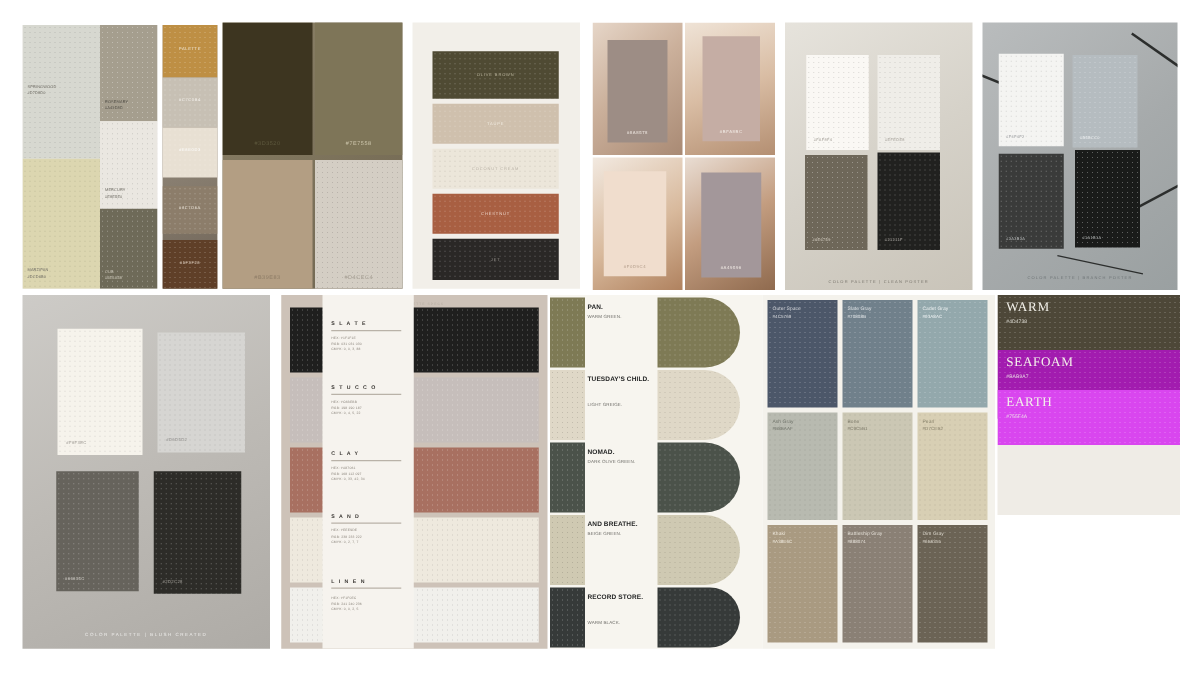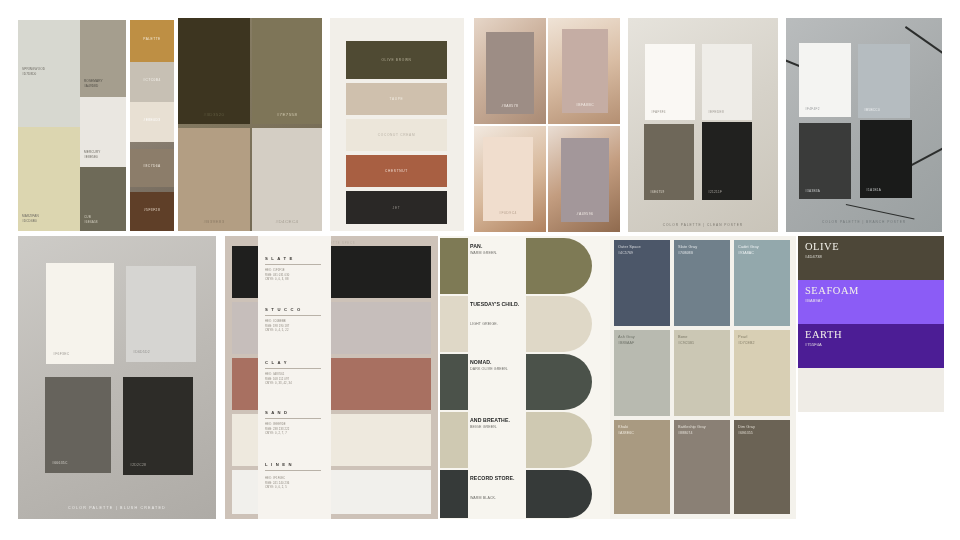--- a/index.html
+++ b/index.html
@@ -489,29 +489,29 @@
     <div class="cell sw" style="left:124px;top:184px;width:56px;height:94px;background:#6b6355">
       <div class="dots"></div>
       <div class="nm" style="color:#ddd8cd">Dim Gray</div>
       <div class="hx" style="color:#ddd8cd">#6B6355</div>
     </div>
   </div>
 
   <div class="card" id="p12">
     <div class="band sw" style="top:0;height:44px;background:#4d4738">
       <div class="dots"></div>
-      <div class="nm">OLIVE</div>
+      <div class="nm">WARM</div>
       <div class="hx">#4D4738</div>
     </div>
-    <div class="band sw" style="top:44px;height:55px;background:#8b5cf6">
+    <div class="band sw" style="top:44px;height:55px;background:#a21caf">
       <div class="dots"></div>
       <div class="nm">SEAFOAM</div>
       <div class="hx">#BAB9A7</div>
     </div>
-    <div class="band sw" style="top:88px;height:44px;background:#4c1d95">
+    <div class="band sw" style="top:76px;height:44px;background:#d946ef">
       <div class="dots"></div>
       <div class="nm">EARTH</div>
       <div class="hx">#755F4A</div>
     </div>
   </div>
 
 
 </div>
 
 </body></html>

